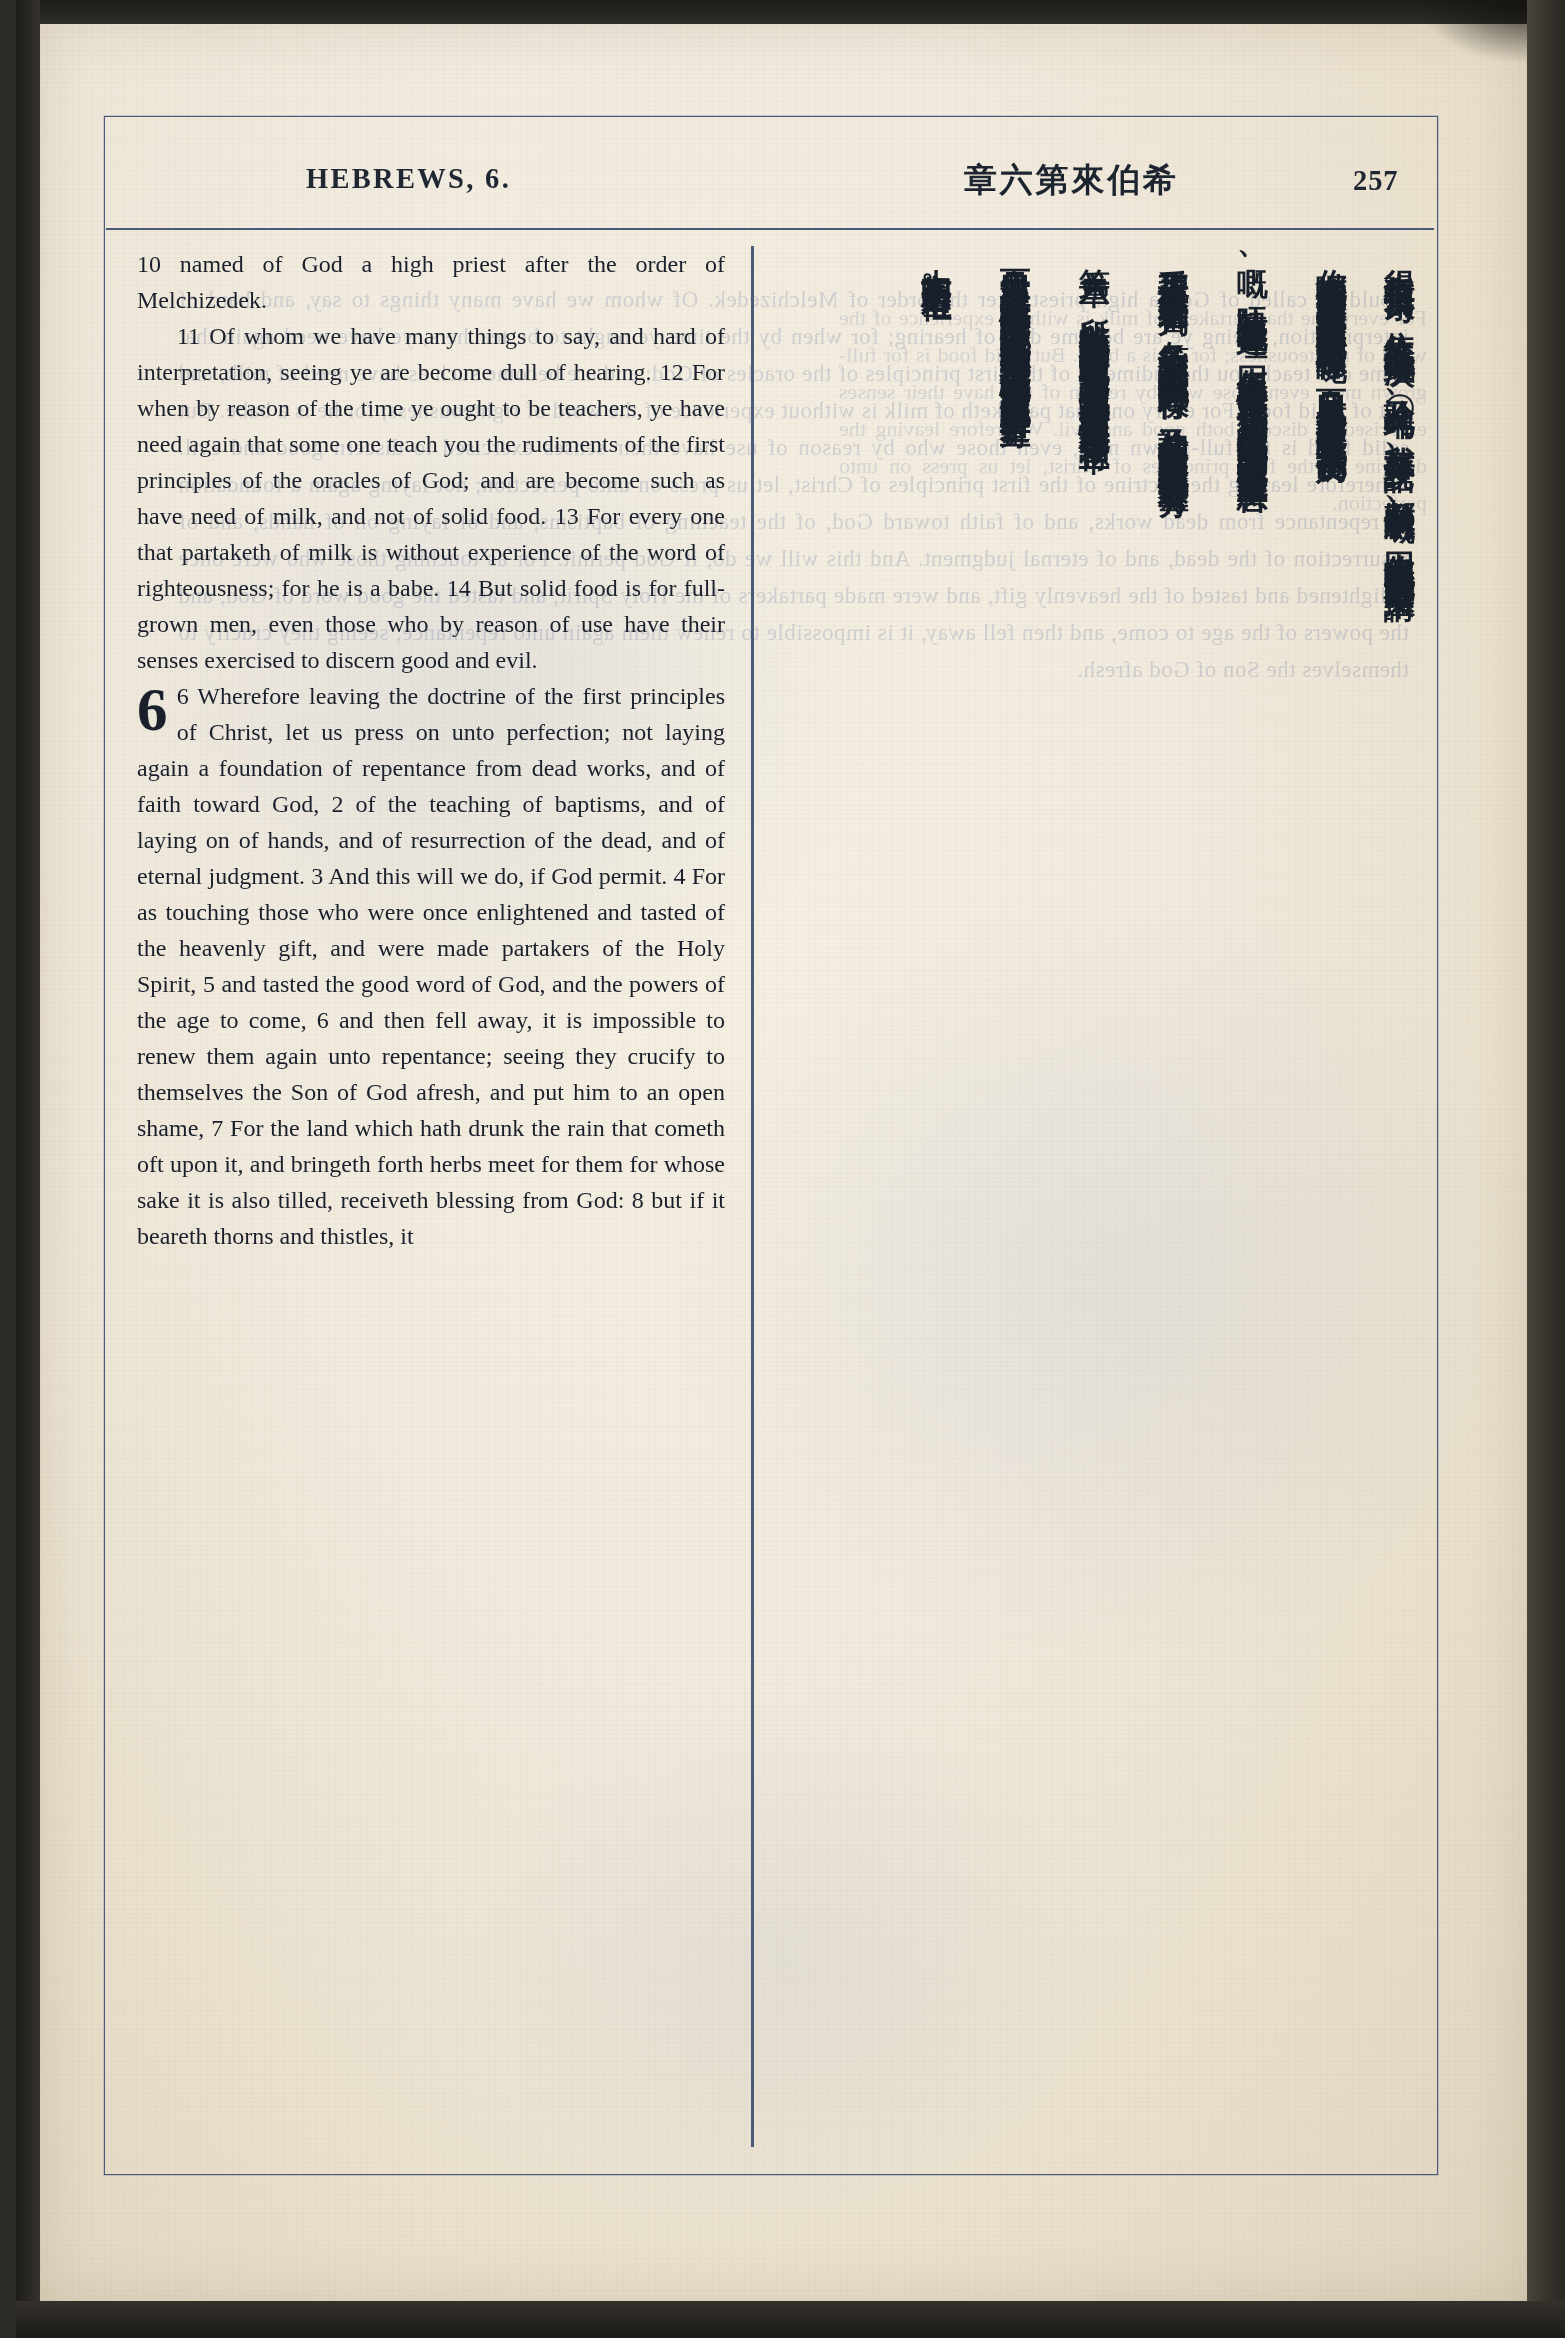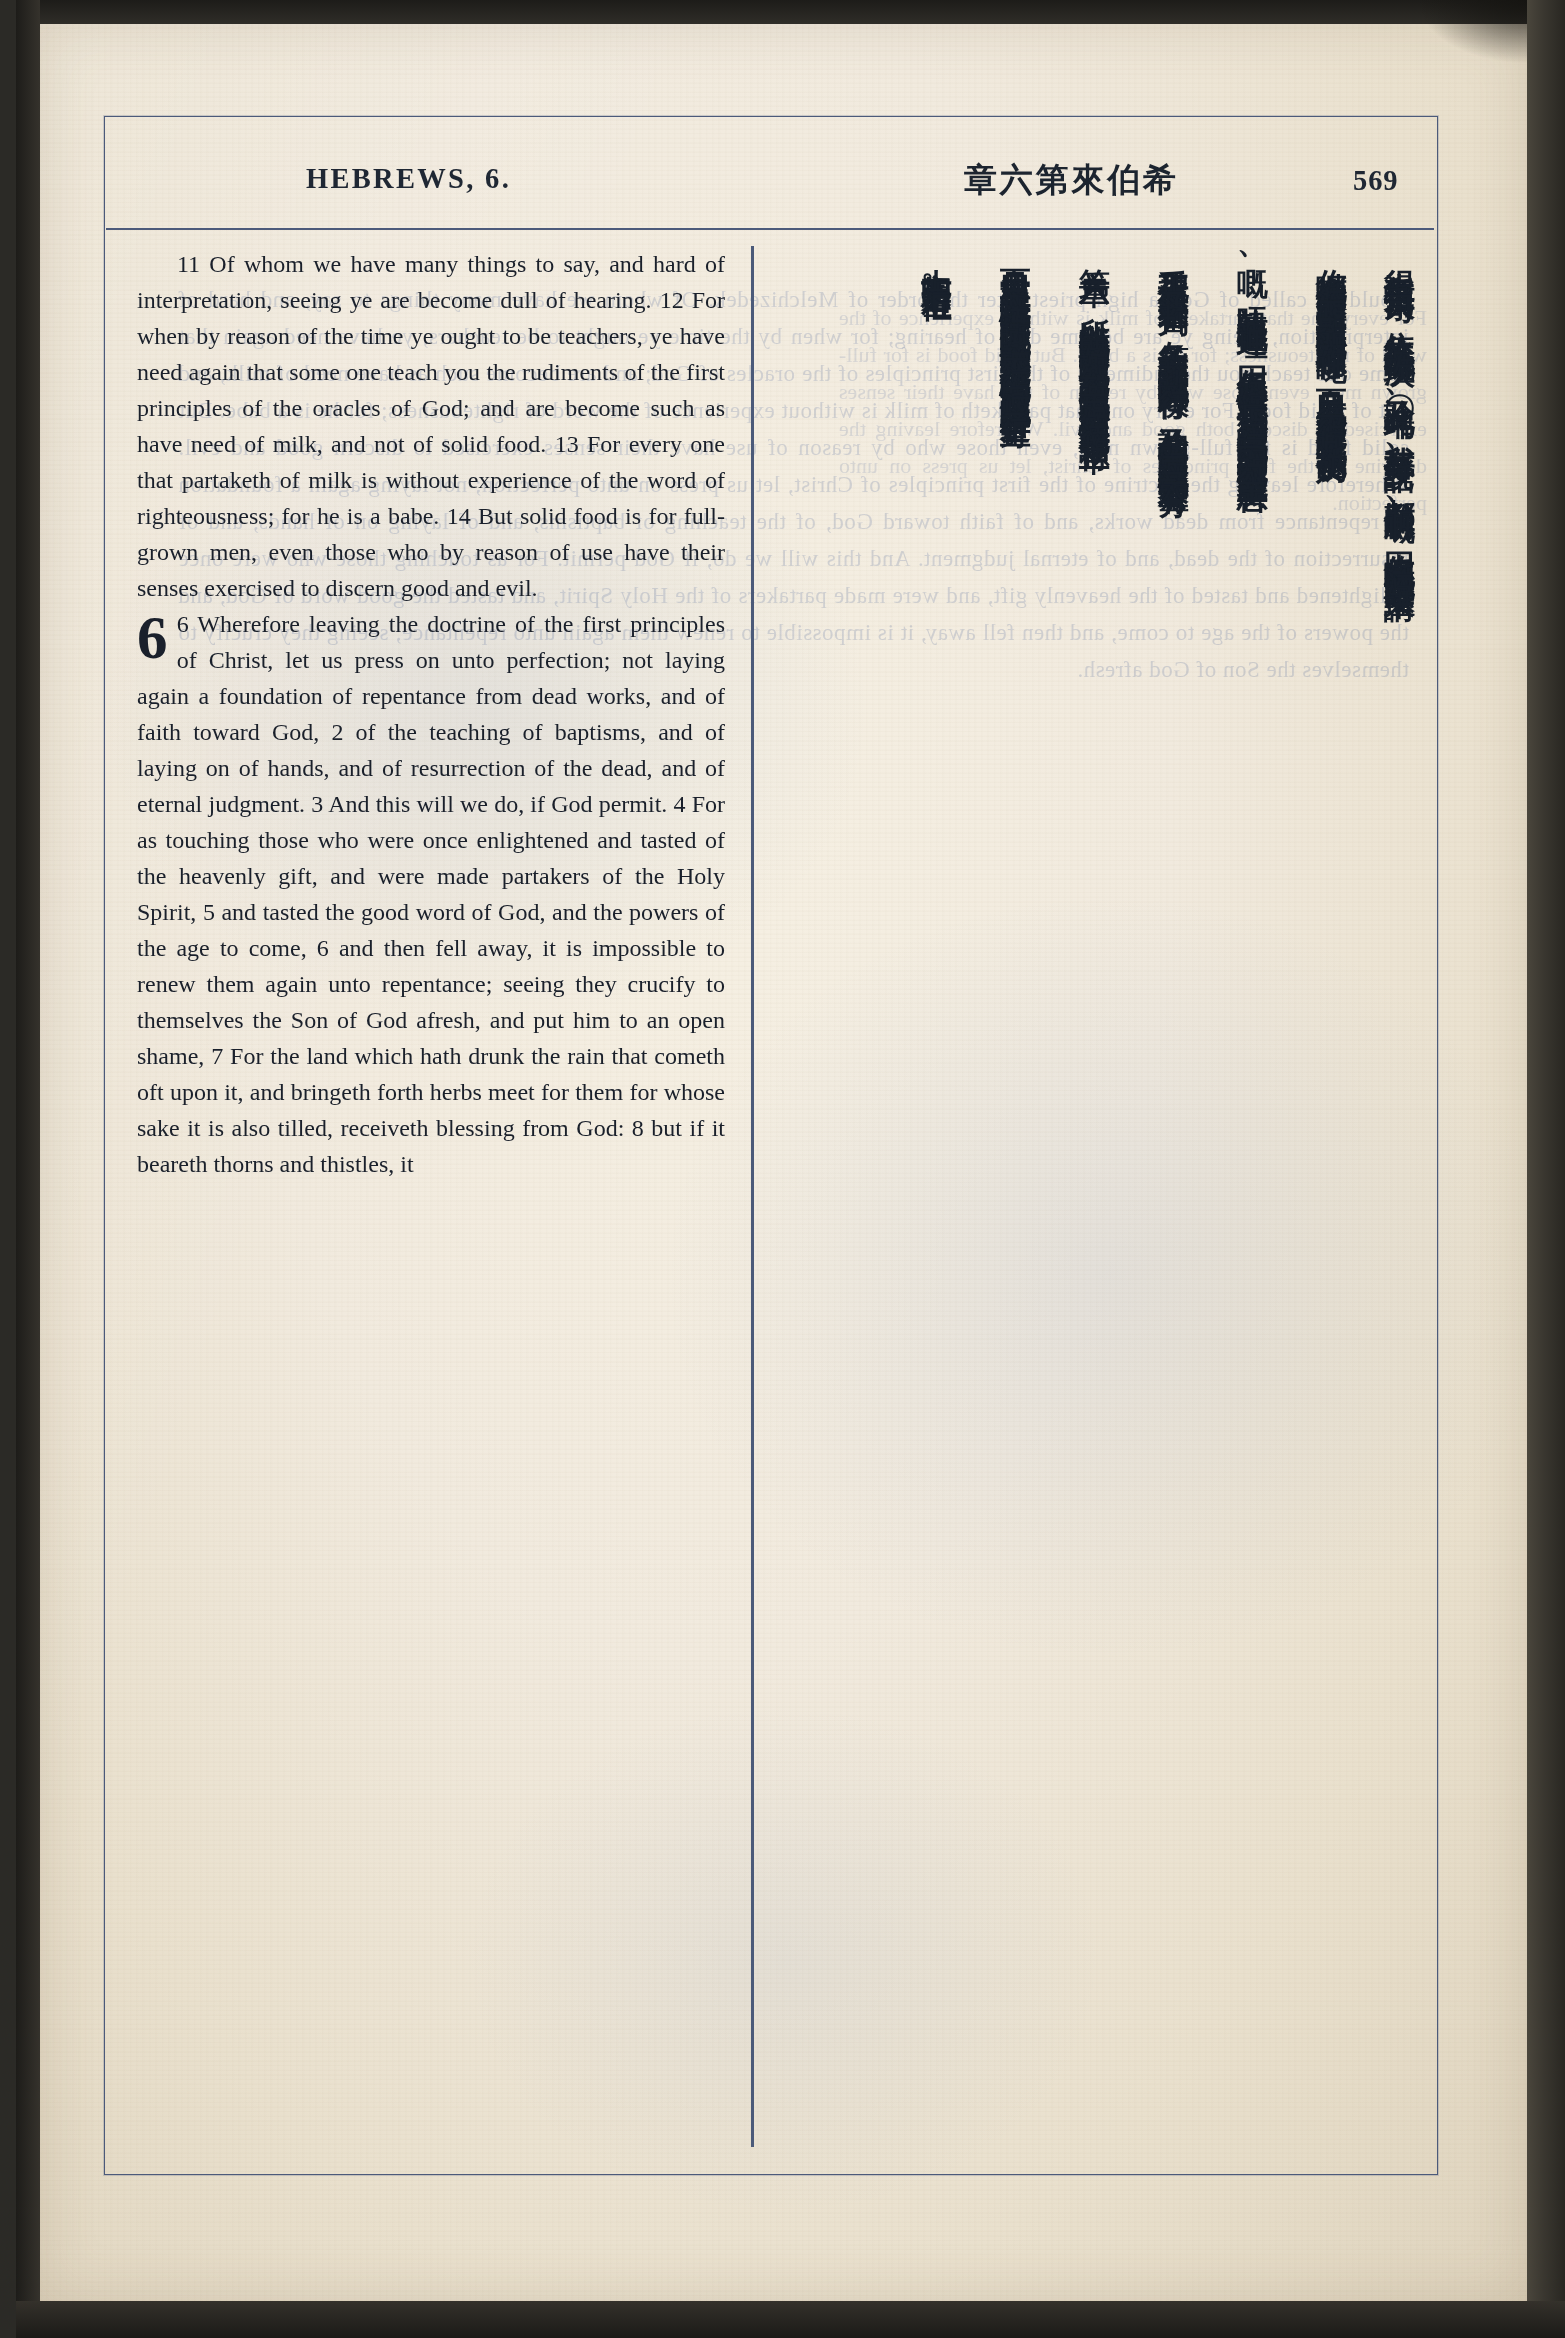--- a/index.html
+++ b/index.html
@@ -214,23 +214,24 @@
     <div class="ghost2">For every one that partaketh of milk is without experience of the word of righteousness; for he is a babe. But solid food is for full-grown men, even those who by reason of use have their senses exercised to discern both good and evil. Wherefore leaving the doctrine of the first principles of Christ, let us press on unto perfection.</div>
 
     <div class="cast"></div>
   </div>
 
   <div class="frame"></div>
   <div class="rule-head"></div>
 
   <div class="head-left">HEBREWS, 6.</div>
   <div class="head-center">章六第來伯希</div>
-  <div class="head-page">569</div>
+  <div class="head-page">257</div>
 
   <div class="col-english">
+    <p><span>10 named of God a high priest after the order of Melchizedek.</span></p>
     <p style="text-indent:40px;"><span>11 Of whom we have many things to say, and hard of interpretation, seeing ye are become dull of hearing. 12 For when by reason of the time ye ought to be teachers, ye have need again that some one teach you the rudiments of the first principles of the oracles of God; and are become such as have need of milk, and not of solid food. 13 For every one that partaketh of milk is without experience of the word of righteousness; for he is a babe. 14 But solid food is for full-grown men, even those who by reason of use have their senses exercised to discern good and evil.</span></p>
     <p><span class="dropcap">6</span><span>6 Wherefore leaving the doctrine of the first principles of Christ, let us press on unto perfection; not laying again a foundation of repentance from dead works, and of faith toward God, 2 of the teaching of baptisms, and of laying on of hands, and of resurrection of the dead, and of eternal judgment. 3 And this will we do, if God permit. 4 For as touching those who were once enlightened and tasted of the heavenly gift, and were made partakers of the Holy Spirit, 5 and tasted the good word of God, and the powers of the age to come, 6 and then fell away, it is impossible to renew them again unto repentance; seeing they crucify to themselves the Son of God afresh, and put him to an open shame, 7 For the land which hath drunk the rain that cometh oft upon it, and bringeth forth herbs meet for them for whose sake it is also tilled, receiveth blessing from God: 8 but if it beareth thorns and thistles, it</span></p>
   </div>
 
   <div class="sep"></div>
 
   <div class="cn-area">
     <div class="cn-col" style="right:0px;">得上帝稱佢爲大祭司、依住麥基洗德嘅班次。〇論及此端、我有好多說話、都難以解明嘅、因你哋嘅耳笨鈍呀照時候來講、</div>
     <div class="cn-col" style="right:68px;">你哋應當做敎師誰知重要人將上帝聖言小學嘅開端來敎導你哋、而且成爲必須食奶不能食得乾糧嘅人凡祇能食奶</div>
     <div class="cn-col" style="right:147px;">嘅、唔熟練公義嘅道理、因佢係嬰孩呀惟係乾糧就係長大成人所能用嘅佢哋嘅見識因習練就明通可能分辨善惡。</div>

